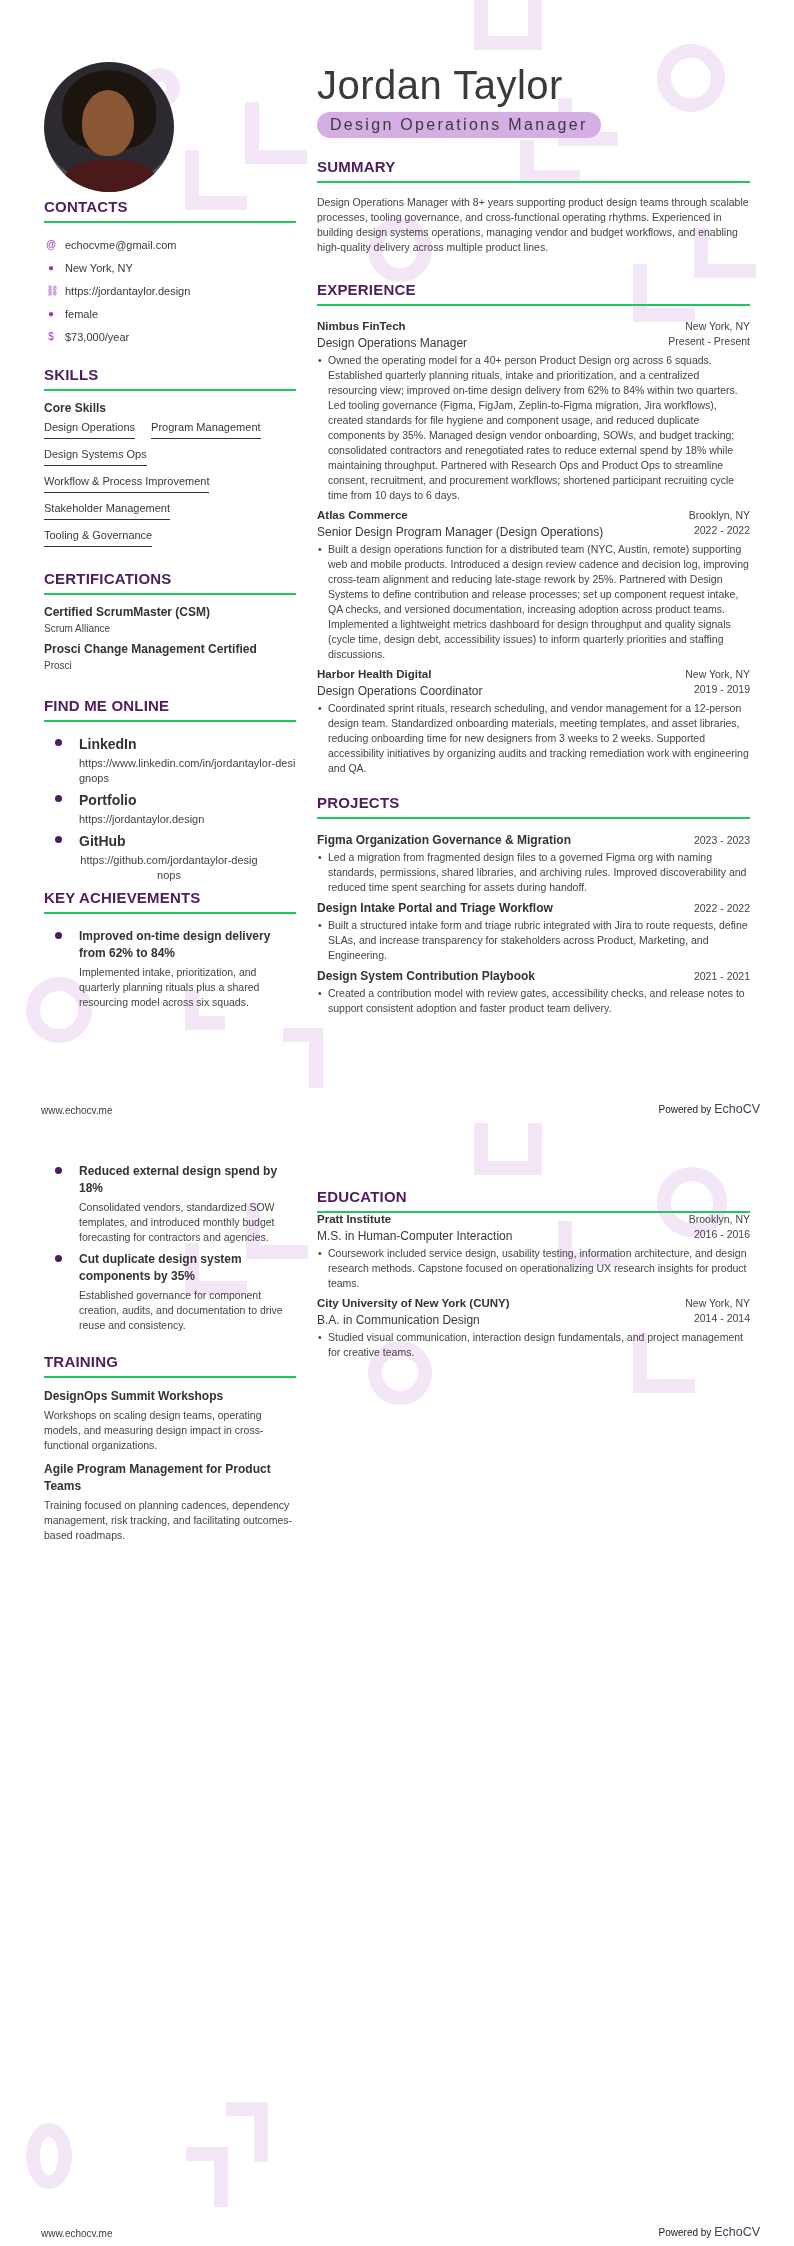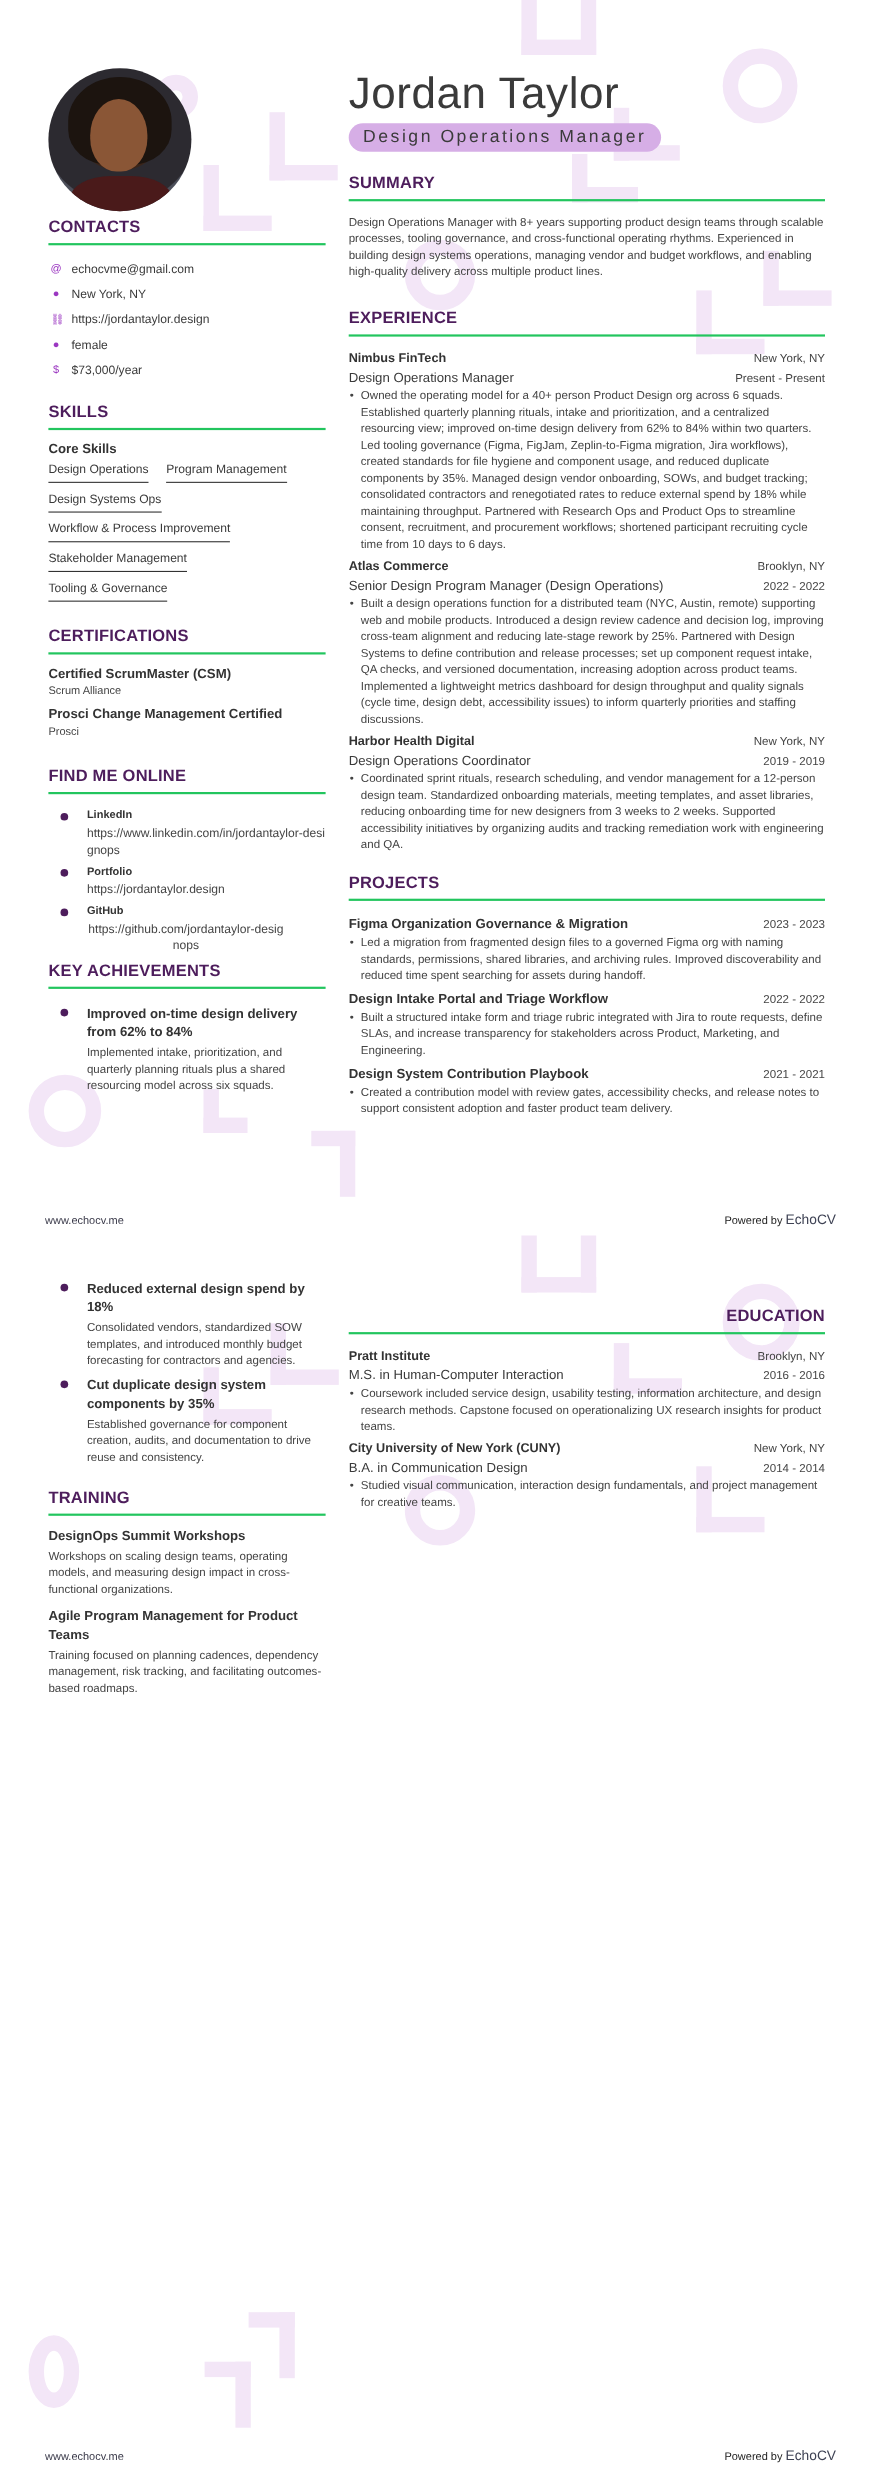--- a/index.html
+++ b/index.html
@@ -23,31 +23,31 @@
   .sec-title { font-weight: 700; color: #4d1d5c; font-size: 15px; letter-spacing: 0.2px; padding-bottom: 6px; border-bottom: 2px solid #22c55e; margin-bottom: 10px; }
   .contact { display: flex; align-items: center; font-size: 11px; color: #3a3a3a; height: 23px; }
   .contact .ic { width: 10px; margin-right: 9px; margin-left: 2px; color: #9b37c1; font-size: 10px; text-align: center; }
   .skill-group { font-weight: 700; font-size: 12px; color: #333; margin-bottom: 4px; }
   .skills { display: flex; flex-wrap: wrap; }
   .skill { font-size: 11px; color: #3a3a3a; padding: 2px 0 5px 0; border-bottom: 1px solid #333; margin-right: 16px; margin-bottom: 7px; }
   .cert-name { font-weight: 700; font-size: 12px; color: #333; margin-top: 8px; }
   .cert-org { font-size: 10px; color: #444; margin-top: 4px; }
   .online-item { position: relative; padding-left: 35px; margin-bottom: 6px; }
   .online-item .dot { position: absolute; left: 11px; top: 3px; width: 7px; height: 7px; border-radius: 50%; background: #4d1d5c; }
-  .online-item .lbl { font-weight: 700; font-size: 10px; color: #333; }
+  .online-item .lbl { font-weight: 700; font-size: 14px; color: #333; }
   .online-item .url { font-size: 11px; color: #444; margin-top: 4px; line-height: 15px; word-break: break-all; }
   .ach { position: relative; padding-left: 35px; margin-bottom: 6px; }
   .ach .dot { position: absolute; left: 11px; top: 4px; width: 7px; height: 7px; border-radius: 50%; background: #4d1d5c; }
   .ach .t { font-weight: 700; font-size: 12px; color: #333; line-height: 17px; }
   .ach .d { font-size: 10.5px; color: #444; line-height: 15px; margin-top: 3px; }
   .name { font-size: 40px; color: #3a3a3a; font-weight: 400; letter-spacing: 0.5px; line-height: 46px; }
   .role-pill { display: inline-block; background: #d6aee6; color: #3a3a3a; border-radius: 16px; padding: 4px 13px; font-size: 16px; letter-spacing: 2.3px; margin-top: 4px; }
   .summary { font-size: 10.5px; line-height: 15px; color: #444; }
   .job { margin-bottom: 6px; }
-  .row { display: flex; justify-content: space-between; align-items: flex-end; }
+  .row { display: flex; justify-content: space-between; align-items: center; }
   .company { font-weight: 700; font-size: 11.5px; color: #333; }
   .loc { font-size: 10.5px; color: #444; }
   .title { font-size: 12px; color: #3a3a3a; margin-top: 4px; }
   .dates { font-size: 10.5px; color: #444; }
   .bullet { position: relative; padding-left: 11px; font-size: 10.5px; line-height: 15px; color: #444; margin-top: 3px; }
   .bullet::before { content: "•"; position: absolute; left: 1px; top: 0; }
   .proj-name { font-weight: 700; font-size: 12px; color: #333; }
   .footer-left { position: absolute; left: 41px; font-size: 10px; color: #3a3a4a; z-index: 1; }
   .footer-right { position: absolute; right: 34px; font-size: 10px; color: #222; z-index: 1; }
   .footer-right .brand { font-size: 12.5px; color: #3e4254; }
@@ -261,21 +261,21 @@
       <div class="sec-title">TRAINING</div>
       <div class="train-name">DesignOps Summit Workshops</div>
       <div class="train-desc">Workshops on scaling design teams, operating models, and measuring design impact in cross-functional organizations.</div>
       <div class="train-name">Agile Program Management for Product Teams</div>
       <div class="train-desc">Training focused on planning cadences, dependency management, risk tracking, and facilitating outcomes-based roadmaps.</div>
     </div>
   </div>
 
   <div class="col-right" style="top:65px;">
     <div>
-      <div class="sec-title" style="margin-bottom:14px;text-align:right;">EDUCATION</div>
+      <div class="sec-title" style="margin-bottom:0;">EDUCATION</div>
       <div class="job">
         <div class="row">
             <span class="company">Pratt Institute</span>
             <span class="loc">Brooklyn, NY</span>
           </div>
         <div class="row">
             <span class="title">M.S. in Human-Computer Interaction</span>
             <span class="dates">2016 - 2016</span>
           </div>
         <div class="bullet">Coursework included service design, usability testing, information architecture, and design research methods. Capstone focused on operationalizing UX research insights for product teams.</div>

